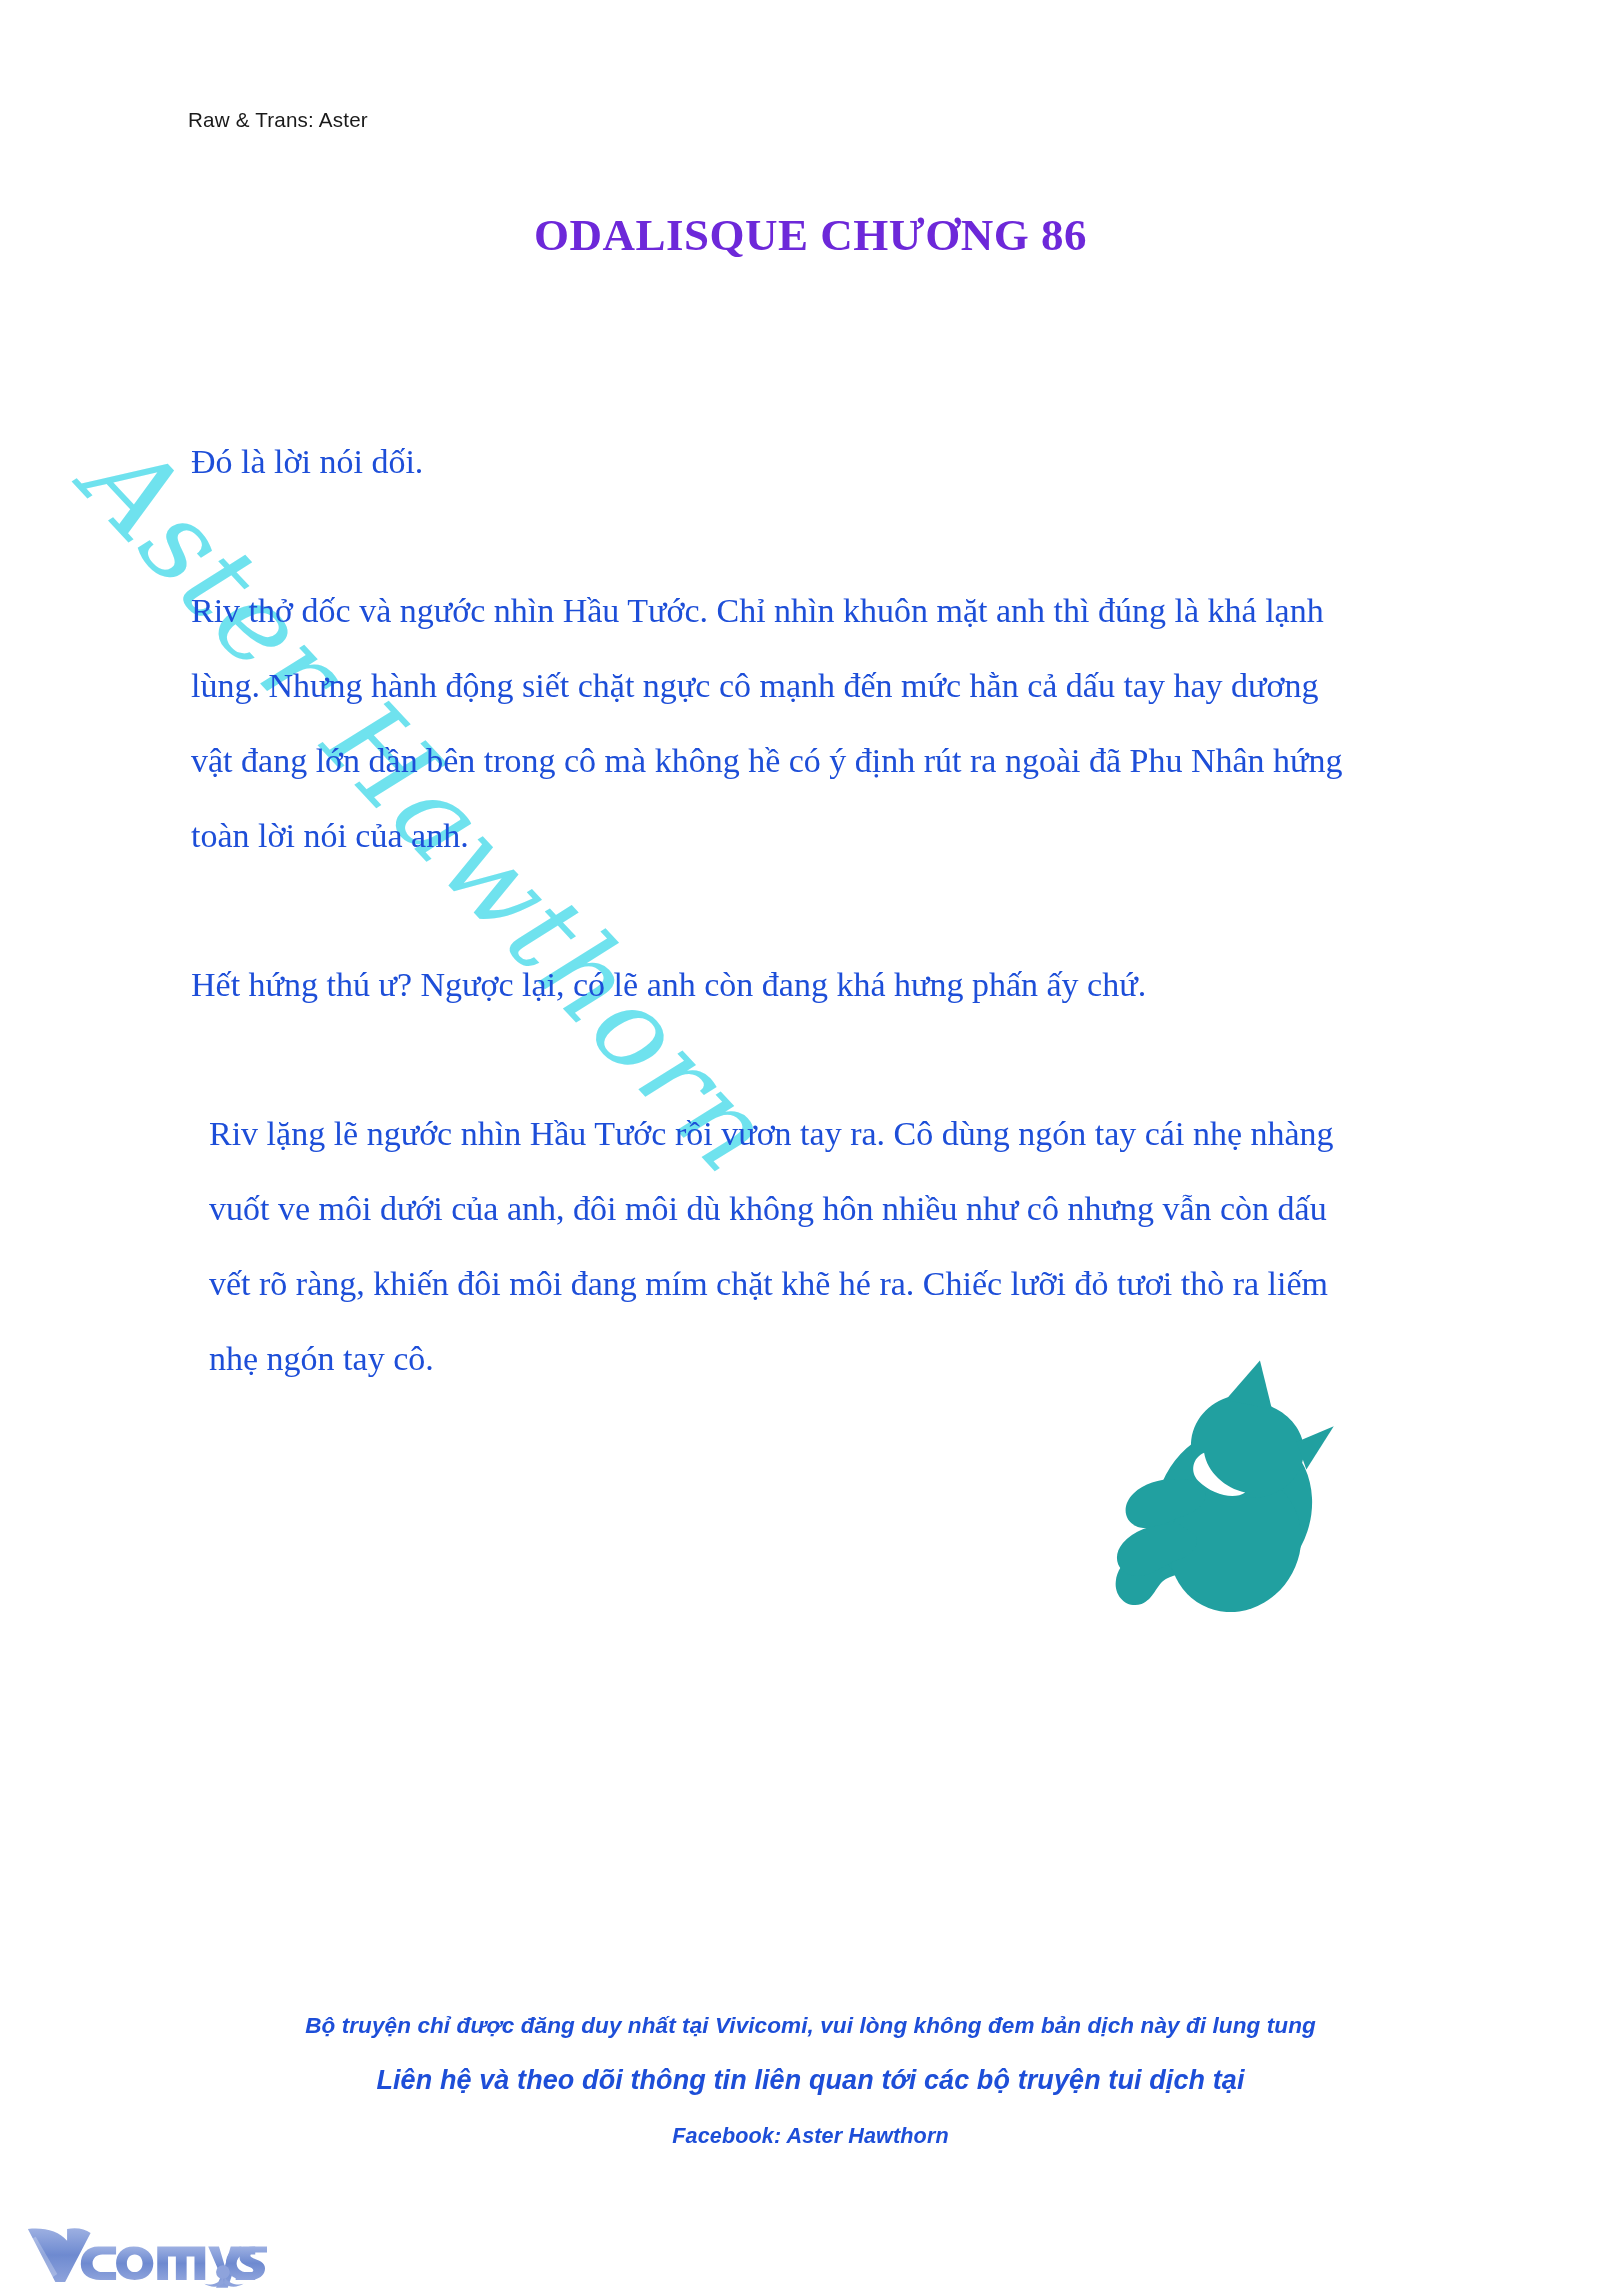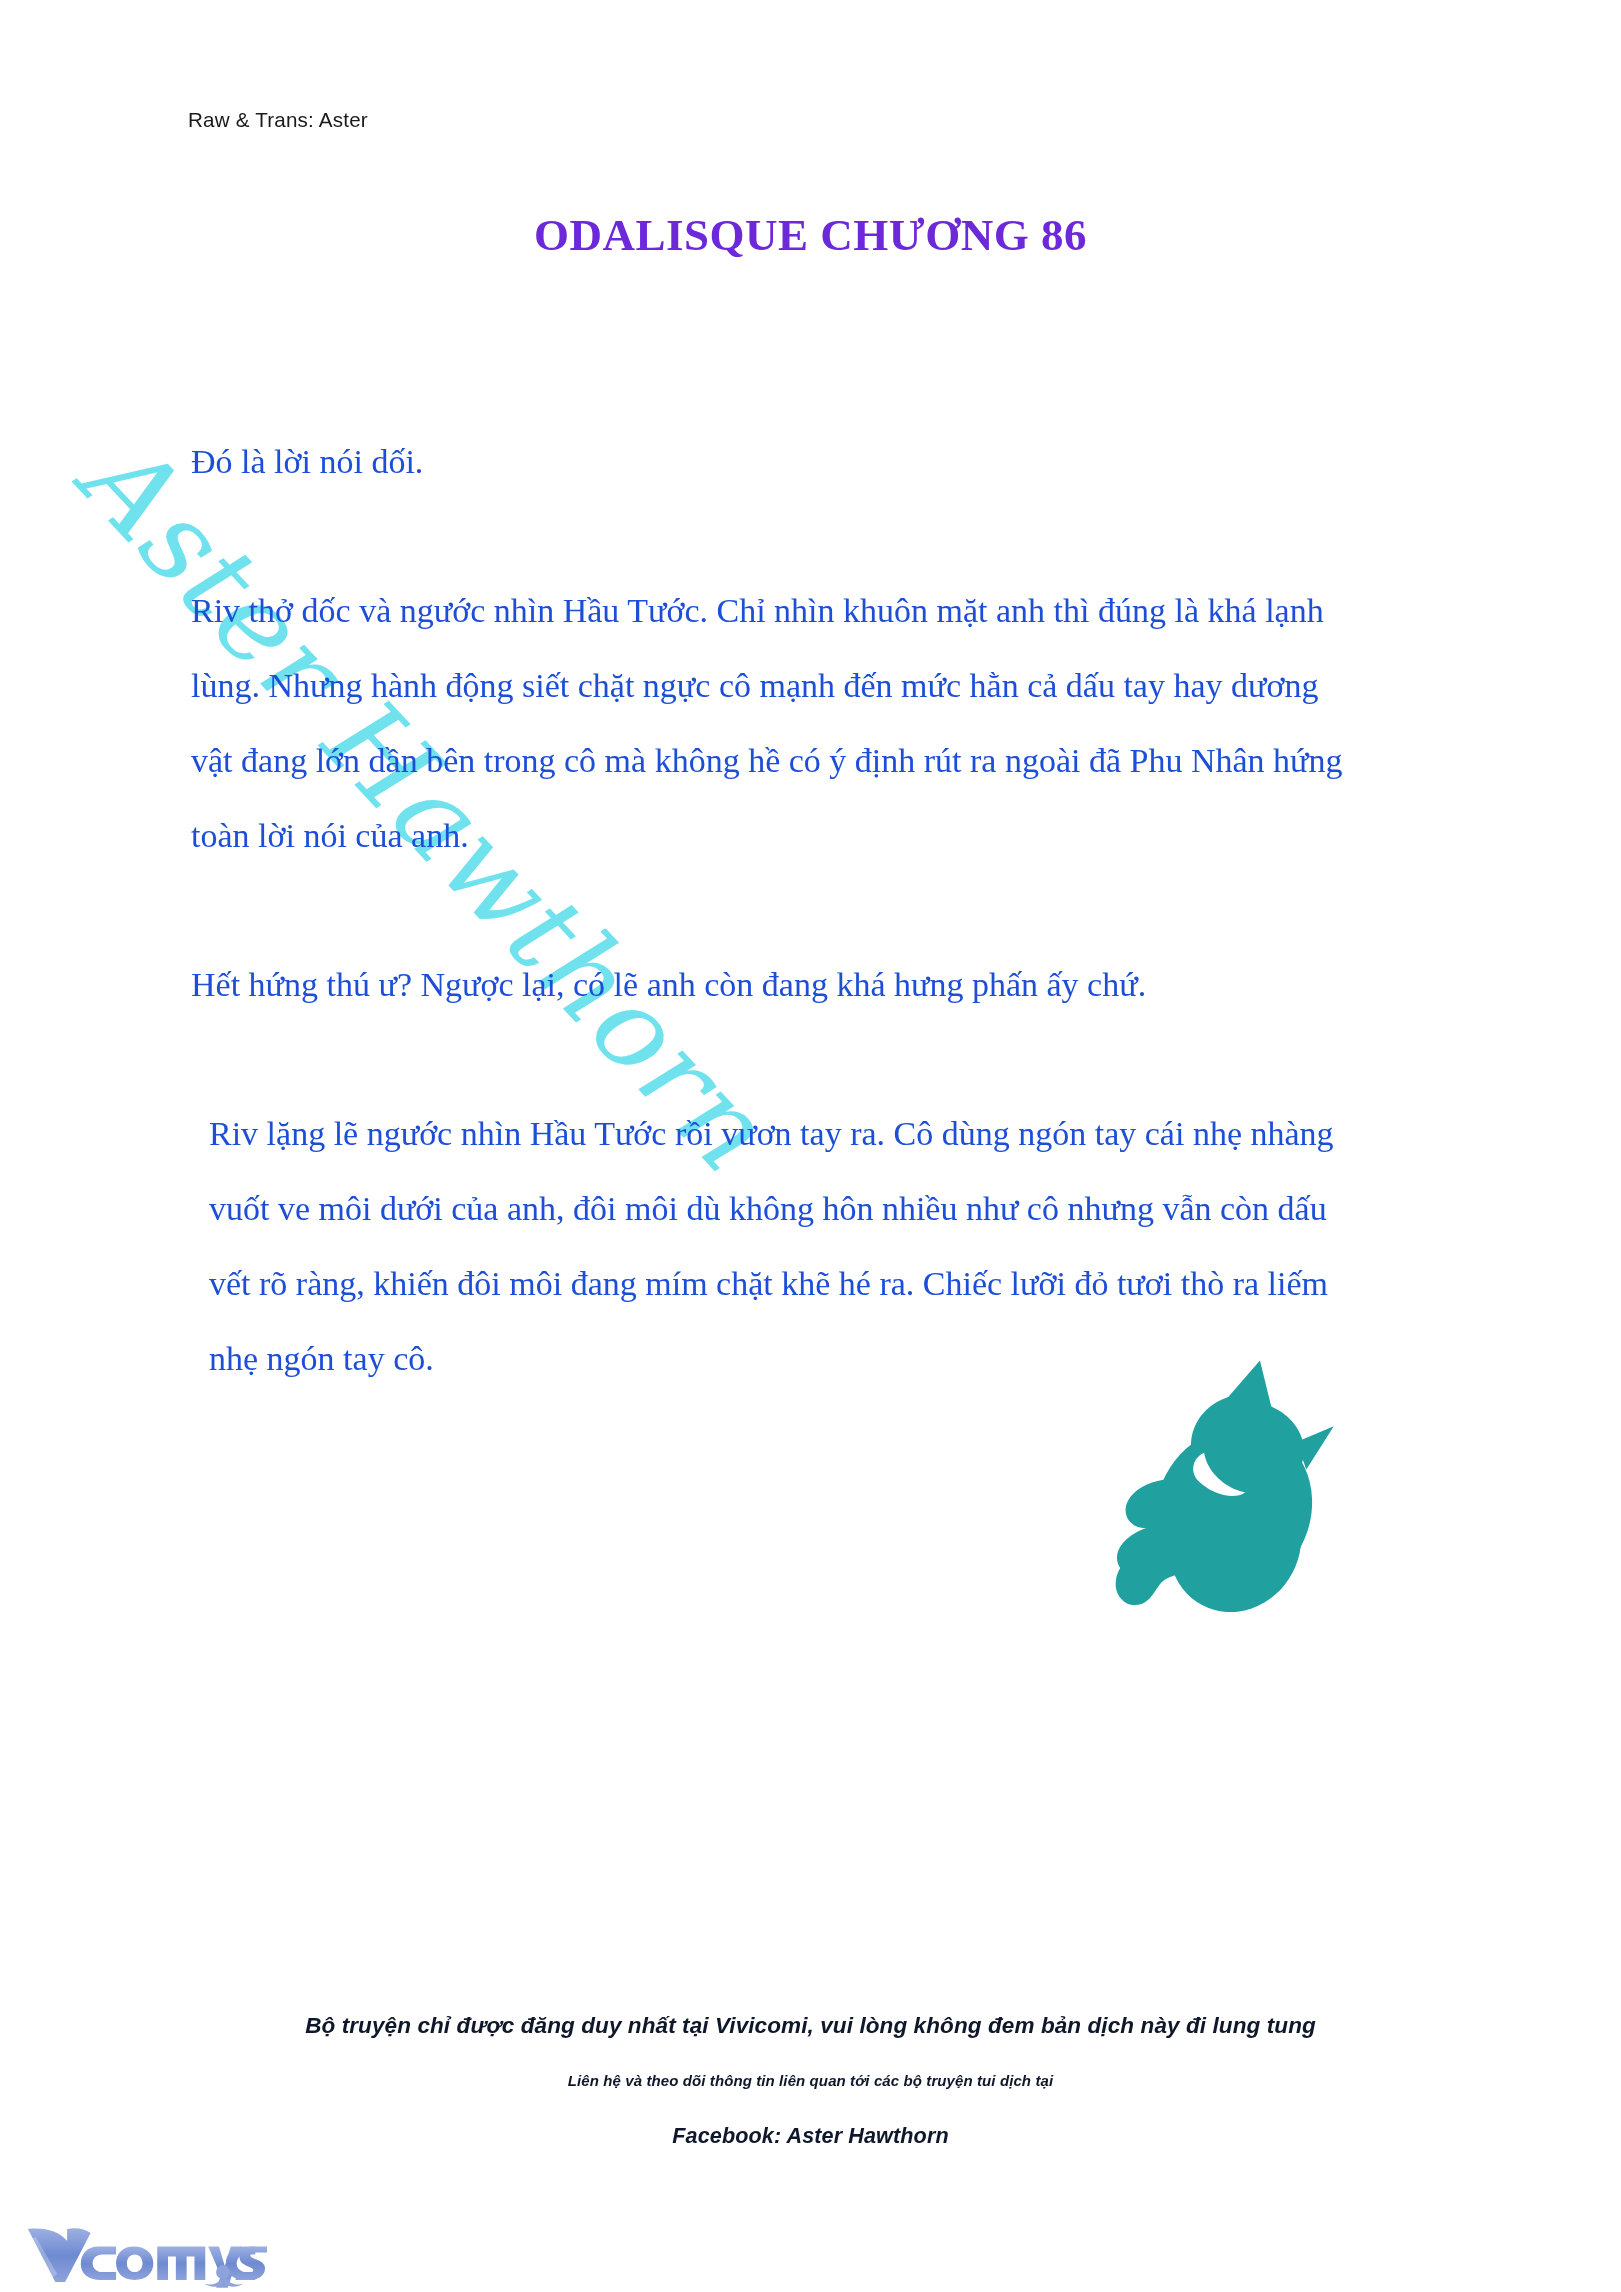--- a/index.html
+++ b/index.html
@@ -111,29 +111,29 @@
   
   #credits {
     position: absolute;
     left: 0;
     top: 1986px;
     width: 1621px;
     text-align: center;
     font-family: "Liberation Sans", "DejaVu Sans", sans-serif;
     font-weight: bold;
     font-style: italic;
-    color: #0f172a;
+    color: #1d4ed8;
     z-index: 5;
   }
   #credits .credit-line {
     font-size: 22.5px;
     line-height: 55px;
     letter-spacing: 0.1px;
   }
-  #credits .credit-line.l2 { font-size: 15px; }
+  #credits .credit-line.l2 { font-size: 27px; }
   #credits .credit-line.l3 { font-size: 21.6px; }
 
   
   #site-logo {
     position: absolute;
     left: 21.6px;
     top: 2205px;
     width: 245px;
     height: 71px;
     z-index: 6;

